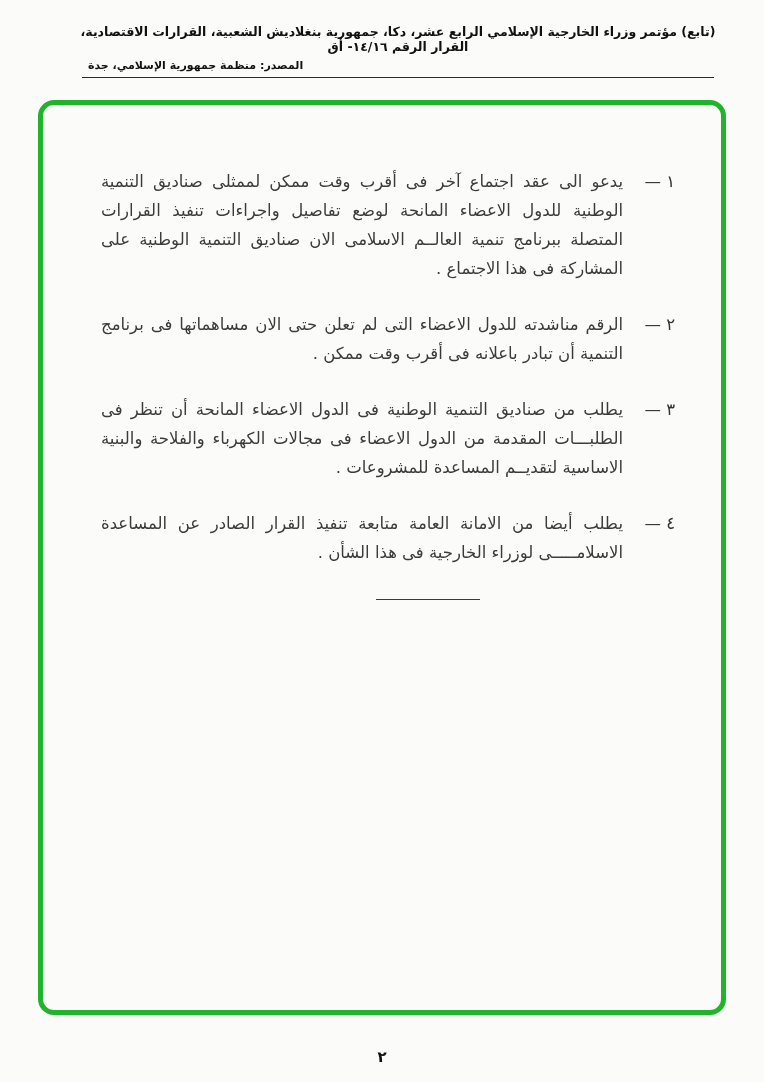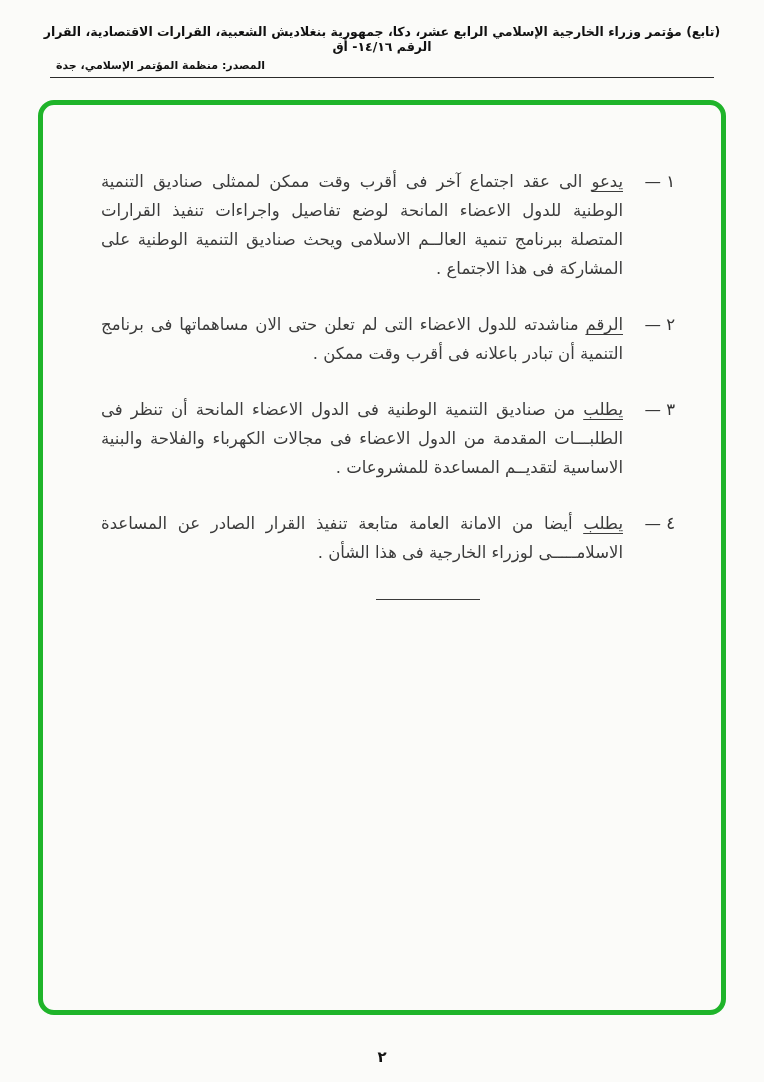--- a/index.html
+++ b/index.html
@@ -8,20 +8,21 @@
     position:relative;
     background:#fbfbf9;
     font-family:"DejaVu Sans", sans-serif;
     color:#2e2e2e;
     overflow:hidden;
   }
   .page-header {
     padding-top:24px;
     text-align:center;
     direction:rtl;
+    padding-left:32px;
   }
   .header-title {
     font-size:12.5px;
     font-weight:bold;
     color:#111;
     letter-spacing:0;
     padding:0 40px;
   }
   .header-source {
     direction:rtl;
@@ -64,21 +65,20 @@
     flex:0 0 52px;
     white-space:nowrap;
     color:#333;
   }
   .item-text {
     flex:1;
     text-align:justify;
     text-justify:inter-word;
   }
   .item-lead {
-    text-decoration:underline;
     text-underline-offset:4px;
   }
   .separator-line {
     width:104px;
     border:none;
     border-top:1.5px solid #3a3a3a;
     margin:32px auto 0 auto;
     transform:translateX(40px); 
   }
   .page-number {
@@ -89,30 +89,30 @@
     font-size:15px;
     font-weight:bold;
     color:#111;
   }
 </style>
 </head>
 <body>
 
 <div class="page-header">
   <div class="header-title">(تابع) مؤتمر وزراء الخارجية الإسلامي الرابع عشر، دكا، جمهورية بنغلاديش الشعبية، القرارات الاقتصادية، القرار الرقم ١٤/١٦- أق</div>
-  <div class="header-source">المصدر: منظمة المؤتمر الإسلامي، جدة</div>
+  <div class="header-source">المصدر: منظمة جمهورية الإسلامي، جدة</div>
   <hr class="header-rule">
 </div>
 
 <div class="green-box">
   <div class="content">
 
     <div class="res-item">
       <span class="item-number">١ —</span>
-      <span class="item-text"><span class="item-lead">يدعو</span> <span>الى عقد اجتماع آخر فى أقرب وقت ممكن لممثلى صناديق التنمية الوطنية للدول الاعضاء المانحة لوضع تفاصيل واجراءات تنفيذ القرارات المتصلة ببرنامج تنمية العالــم الاسلامى ويحث صناديق التنمية الوطنية على المشاركة فى هذا الاجتماع .</span></span>
+      <span class="item-text"><span class="item-lead">يدعو</span> <span>الى عقد اجتماع آخر فى أقرب وقت ممكن لممثلى صناديق التنمية الوطنية للدول الاعضاء المانحة لوضع تفاصيل واجراءات تنفيذ القرارات المتصلة ببرنامج تنمية العالــم الاسلامى الان صناديق التنمية الوطنية على المشاركة فى هذا الاجتماع .</span></span>
     </div>
 
     <div class="res-item">
       <span class="item-number">٢ —</span>
       <span class="item-text"><span class="item-lead">الرقم</span> <span>مناشدته للدول الاعضاء التى لم تعلن حتى الان مساهماتها فى برنامج التنمية أن تبادر باعلانه فى أقرب وقت ممكن .</span></span>
     </div>
 
     <div class="res-item">
       <span class="item-number">٣ —</span>
       <span class="item-text"><span class="item-lead">يطلب</span> <span>من صناديق التنمية الوطنية فى الدول الاعضاء المانحة أن تنظر فى الطلبـــات المقدمة من الدول الاعضاء فى مجالات الكهرباء والفلاحة والبنية الاساسية لتقديــم المساعدة للمشروعات .</span></span>

